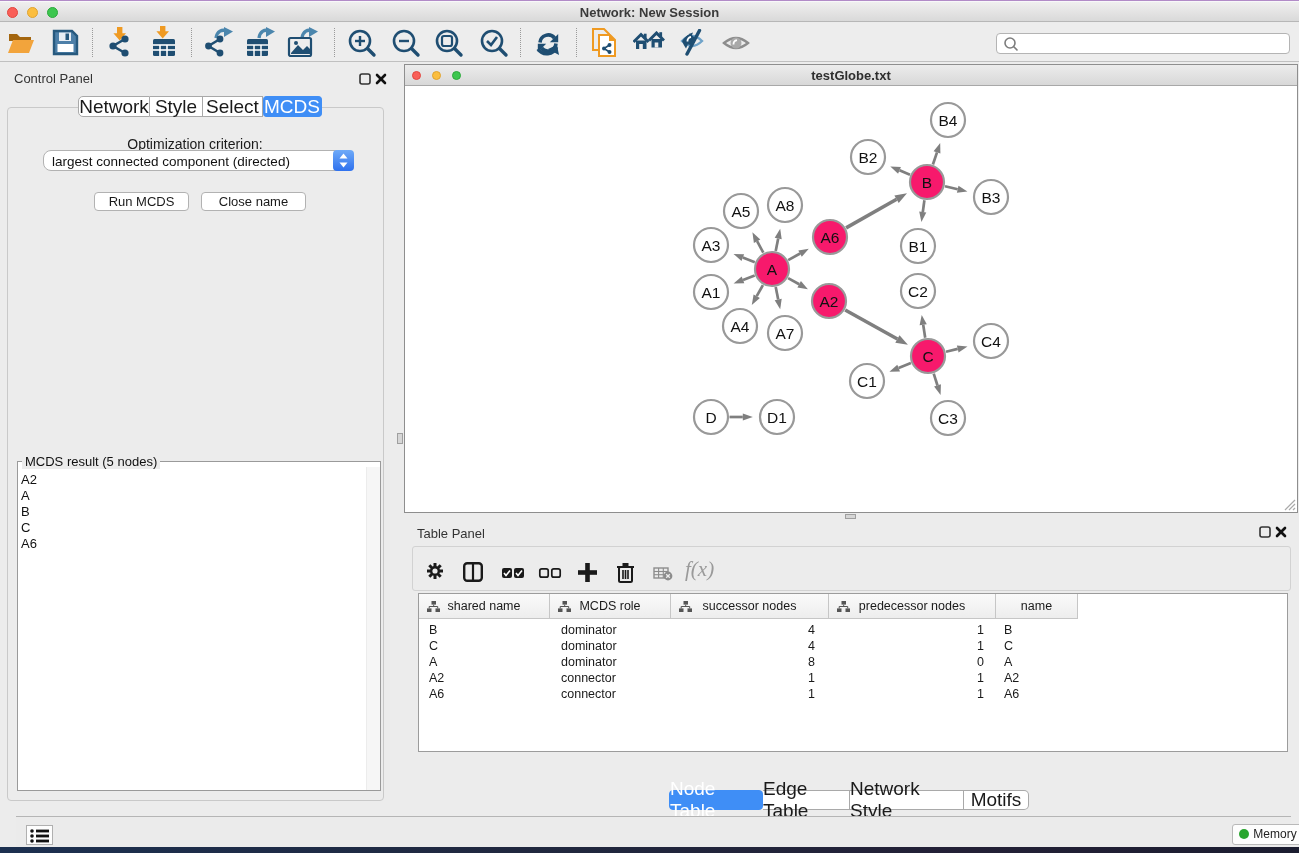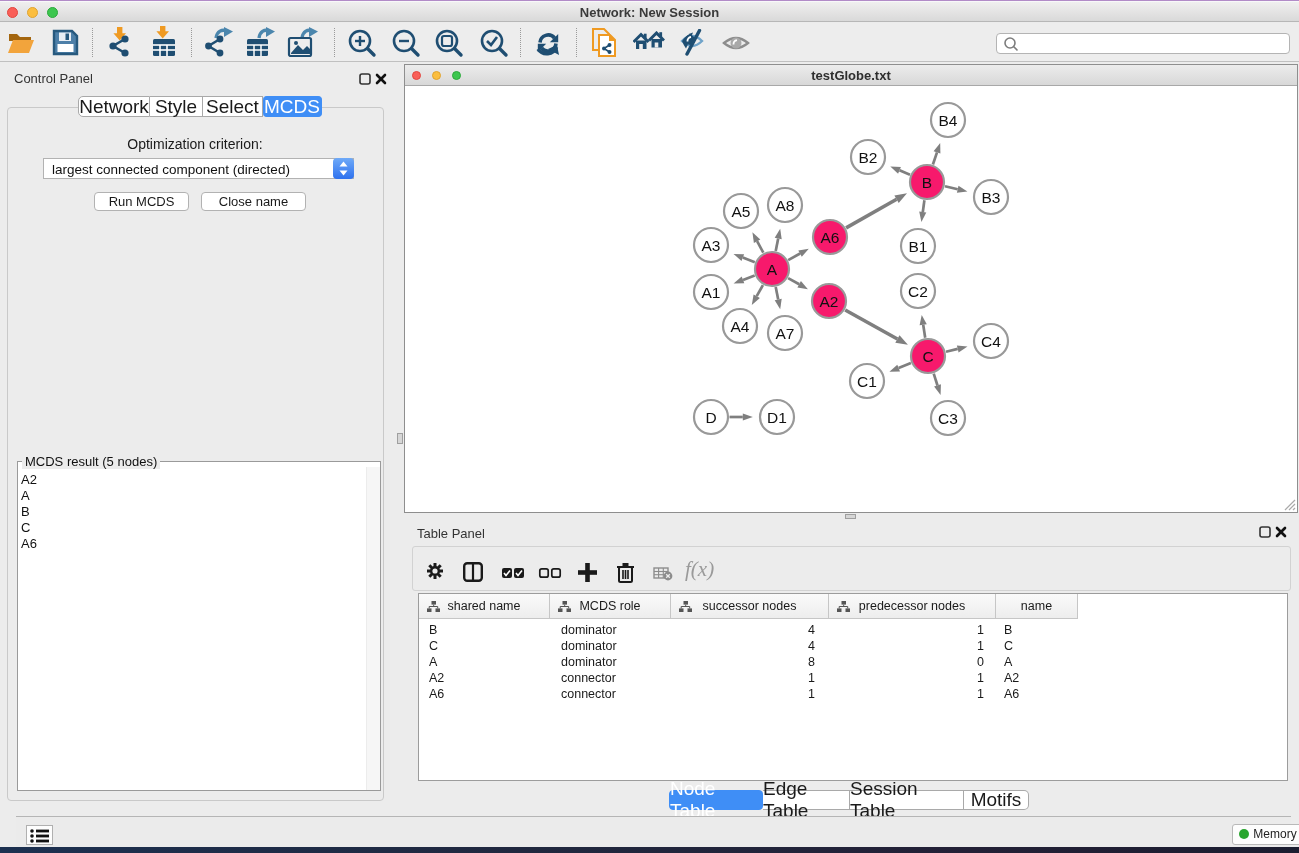--- a/index.html
+++ b/index.html
@@ -26,22 +26,22 @@
 #cp-box { position:absolute; left:7px; top:45px; width:377px; height:694px;
   border:1px solid #c9c9c9; border-radius:4px; }
 .tabs { position:absolute; display:flex; }
 .tab { height:100%; background:#fff; border:1px solid #a9a9a9; border-left:none;
   display:flex; align-items:center; justify-content:center; font-size:19px; color:#1a1a1a; }
 .tab.first { border-left:1px solid #a9a9a9; border-radius:5px 0 0 5px; }
 .tab.last { border-radius:0 5px 5px 0; }
 .tab.sel { background:#3f8ef6; border-color:#3f8ef6; color:#fff; border-radius:4px; }
 #optlabel { position:absolute; left:0; width:390px; top:74px; text-align:center;
   font-size:14px; color:#1a1a1a; }
-#dropdown { position:absolute; left:43px; top:96px; width:311px; height:21px;
-  background:#fff; border:1px solid #b2b2b2; border-radius:0; }
+#dropdown { position:absolute; left:43px; top:88px; width:311px; height:21px;
+  background:#fff; border:1px solid #b2b2b2; border-radius:8px; }
 #dropdown .txt { position:absolute; left:8px; top:2.5px; font-size:13.5px; color:#111; }
 #dropdown .step { position:absolute; right:-1px; top:-1px; width:21px; height:21px;
   border-radius:4px; background:linear-gradient(#6faaf8,#2e71ee); }
 .btn { position:absolute; height:19px; background:#fff; border:1px solid #b2b2b2;
   border-radius:4px; font-size:13px; color:#1a1a1a; text-align:center; line-height:17px; }
 #groupbox { position:absolute; left:17px; top:399px; width:364px; height:330px;
   border:1px solid #9a9a9a; background:#fff; }
 #grouptitle { position:absolute; left:22px; top:392px; background:#ececec;
   padding:0 3px; font-size:13px; color:#111; }
 #grouplist { position:absolute; left:18px; top:410px; width:344px; height:323px;
@@ -53,21 +53,21 @@
   border:1px solid #8e8e8e; background:#fff;padding-left:48px; }
 #nettitle { position:absolute; left:0; top:0; width:100%; height:21px;
   background:linear-gradient(#ececec,#d8d8d8); border-bottom:1px solid #a8a8a8; }
 #nettitle .title { position:absolute; left:0; right:0; top:3px; text-align:center;
   font-size:13px; font-weight:bold; color:#2e2e2e; }
 
 #tablepanel { left:404px; top:517px; width:895px; height:299px; }
 #tp-title { position:absolute; left:13px; top:9px; font-size:13px; color:#333; }
 #tp-toolbar { position:absolute; left:8px; top:29px; width:879px; height:45px;
   border:1px solid #d2d2d2; border-radius:3px; background:#ececec; }
-#tbl { position:absolute; left:14px; top:76px; width:870px; height:188px;
+#tbl { position:absolute; left:14px; top:76px; width:870px; height:159px;
   background:#fff; border:1px solid #9c9c9c; }
 #tblhead { position:absolute; left:0; top:0; height:25px; width:659px;
   background:linear-gradient(#fafafa,#ededed); border-bottom:1px solid #c6c6c6; }
 .hcell { position:absolute; top:0; height:25px; border-right:1px solid #c6c6c6;
   font-size:12.5px; color:#1a1a1a; text-align:center; line-height:25px; }
 .trow { position:absolute; left:0; width:100%; height:16px; font-size:12.5px; color:#1a1a1a; }
 .trow span { position:absolute; top:1px; }
 
 #statusbar { left:16px; top:816px; width:1275px; height:31px; background:#ebebeb;
   border-top:1px solid #b5b5b5; }
@@ -486,21 +486,21 @@
 <span style="left:10px;">A6</span>
         <span style="left:142px;">connector</span>
 <span style="right:472px;">1</span>
         <span style="right:303px;">1</span>
 <span style="left:585px;">A6</span>
       </div>
   </div>
   <div class="tabs" style="left:265px; top:273px; height:20px;">
 <div class="tab first sel" style="width:94px;">Node Table</div>
 <div class="tab" style="width:87px;">Edge Table</div>
-<div class="tab" style="width:114px;">Session Table</div>
+<div class="tab" style="width:114px;">Network Style</div>
 <div class="tab last" style="width:65px;">Motifs</div>
 </div>
 </div>
 
 <div class="abs" style="left:397px;top:433px;width:6px;height:11px;background:#d6d6d6;border:1px solid #9f9f9f;"></div>
 <div class="abs" style="left:845px;top:513.5px;width:11px;height:5px;background:#d6d6d6;border:1px solid #9f9f9f;"></div>
 <div class="abs" id="statusbar">
   <div id="listbtn">
       <svg width="25" height="18" style="position:absolute;left:1px;top:1px" xmlns="http://www.w3.org/2000/svg">
 <g fill="#111">

